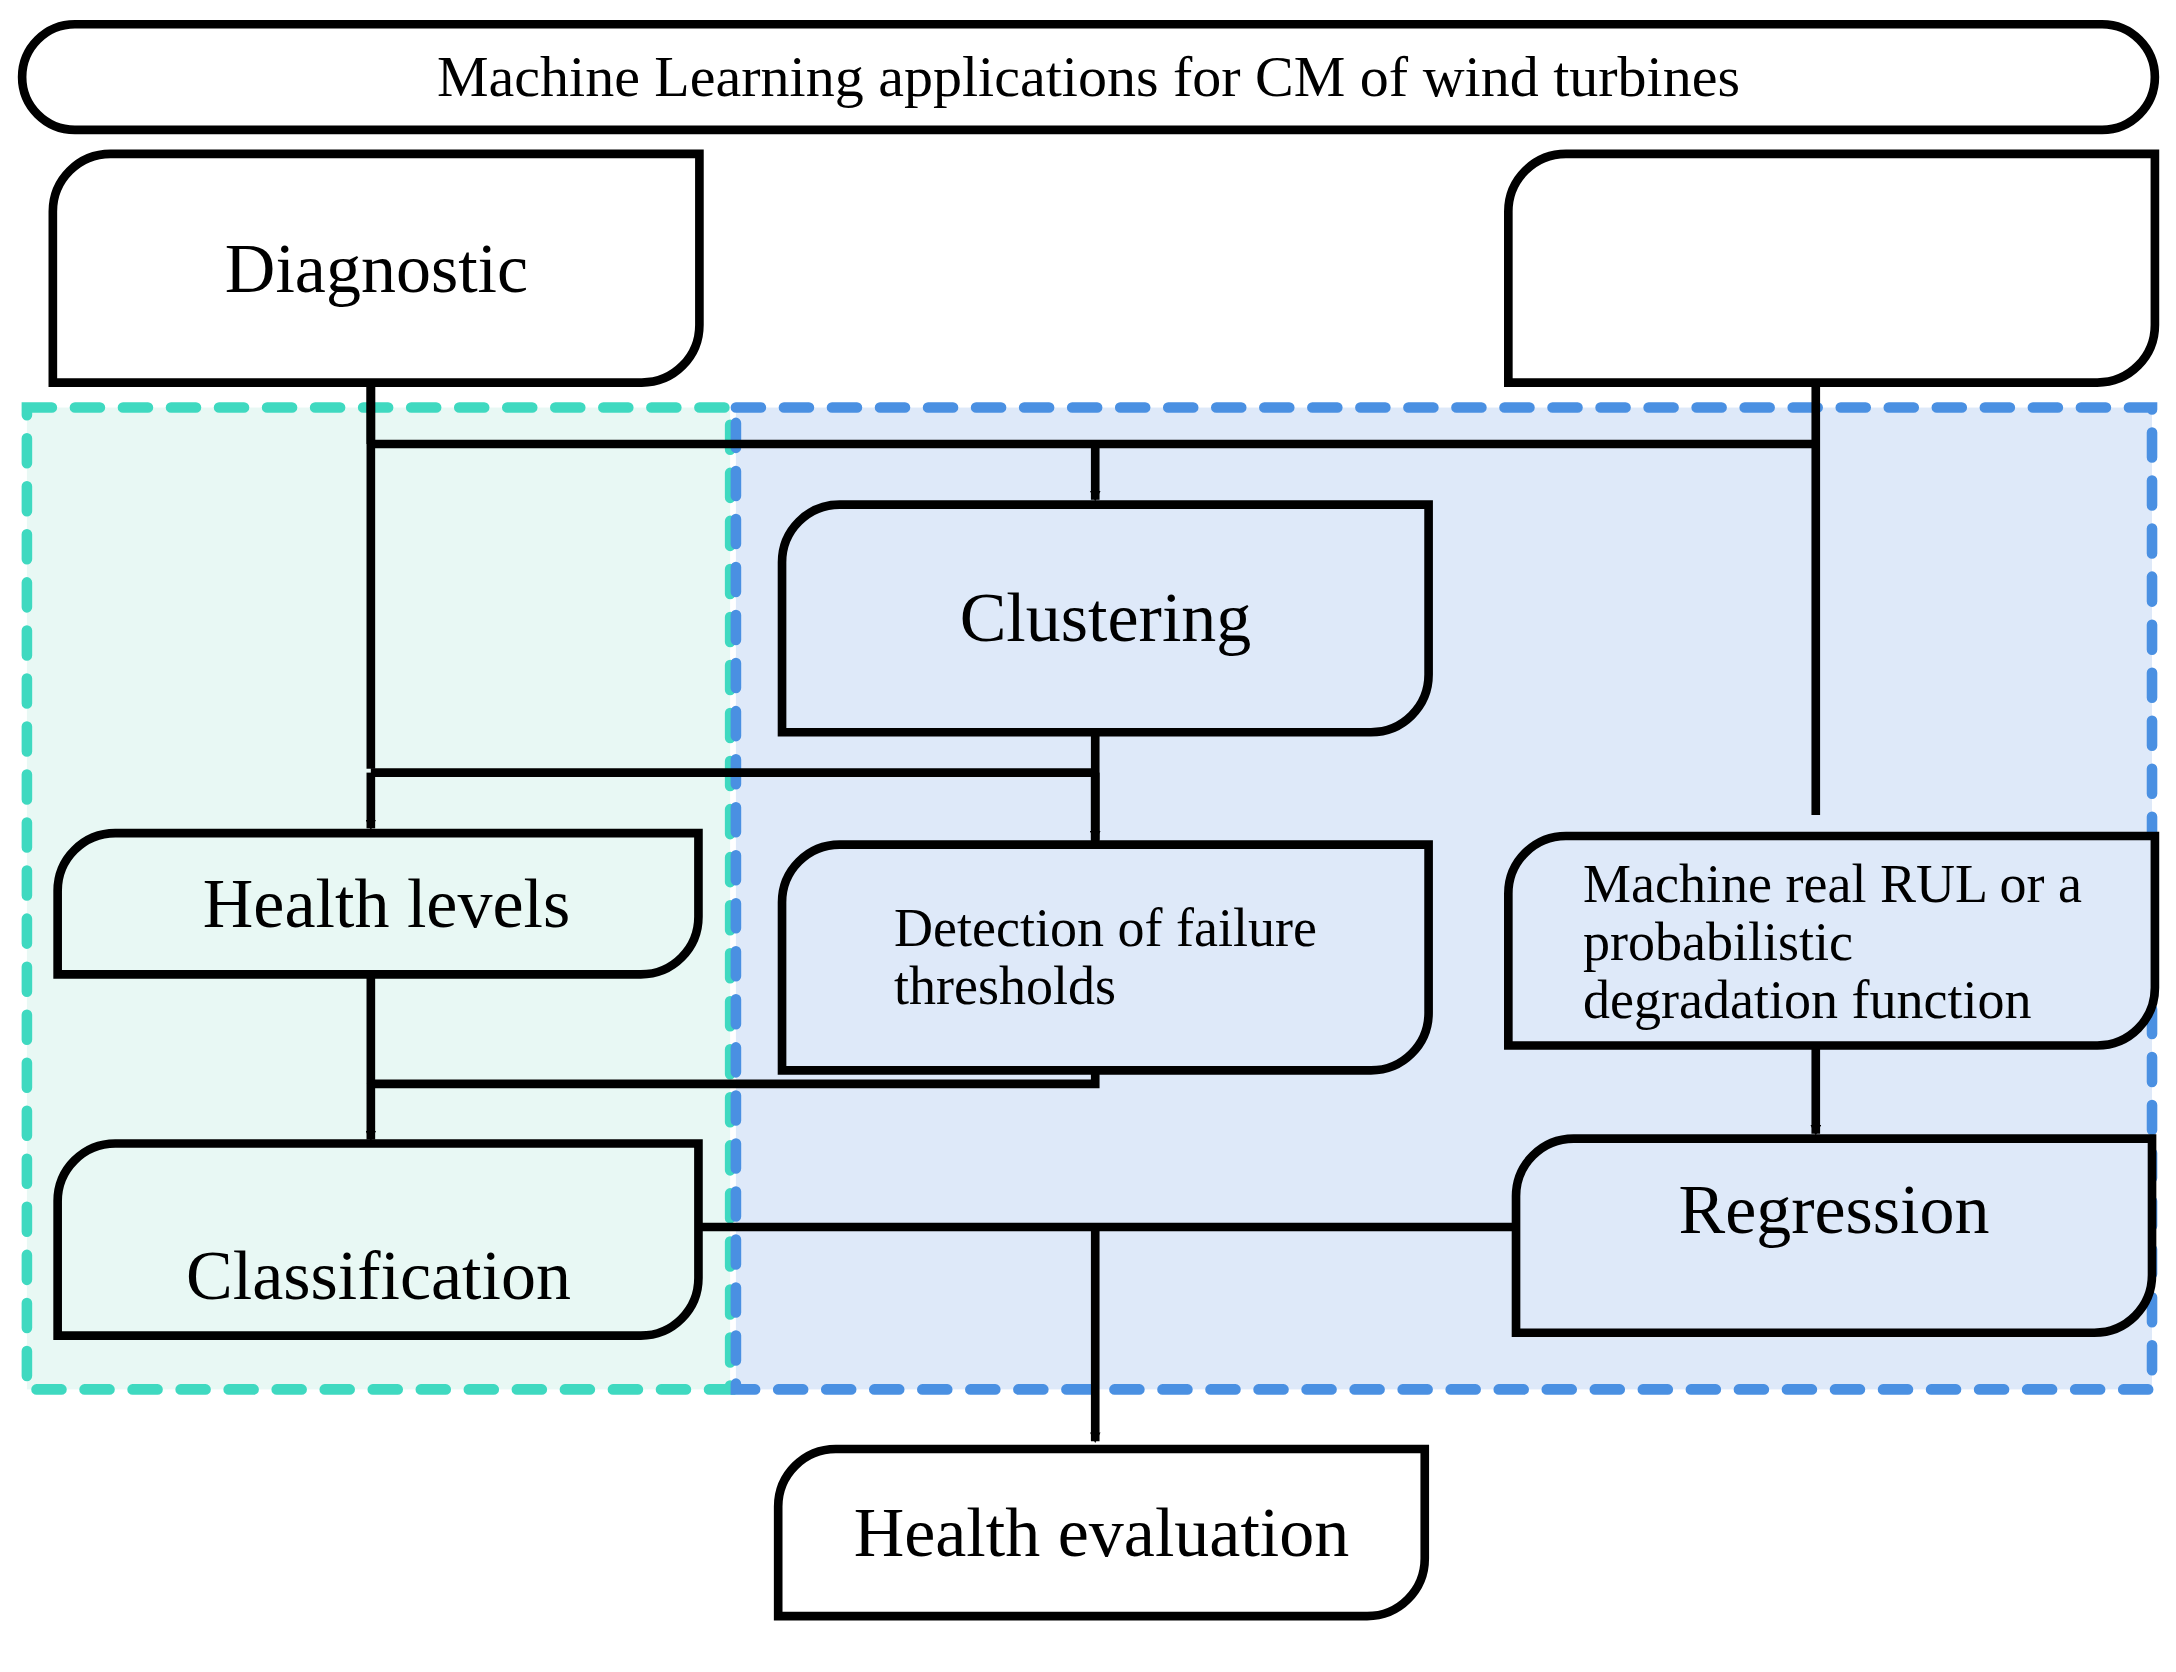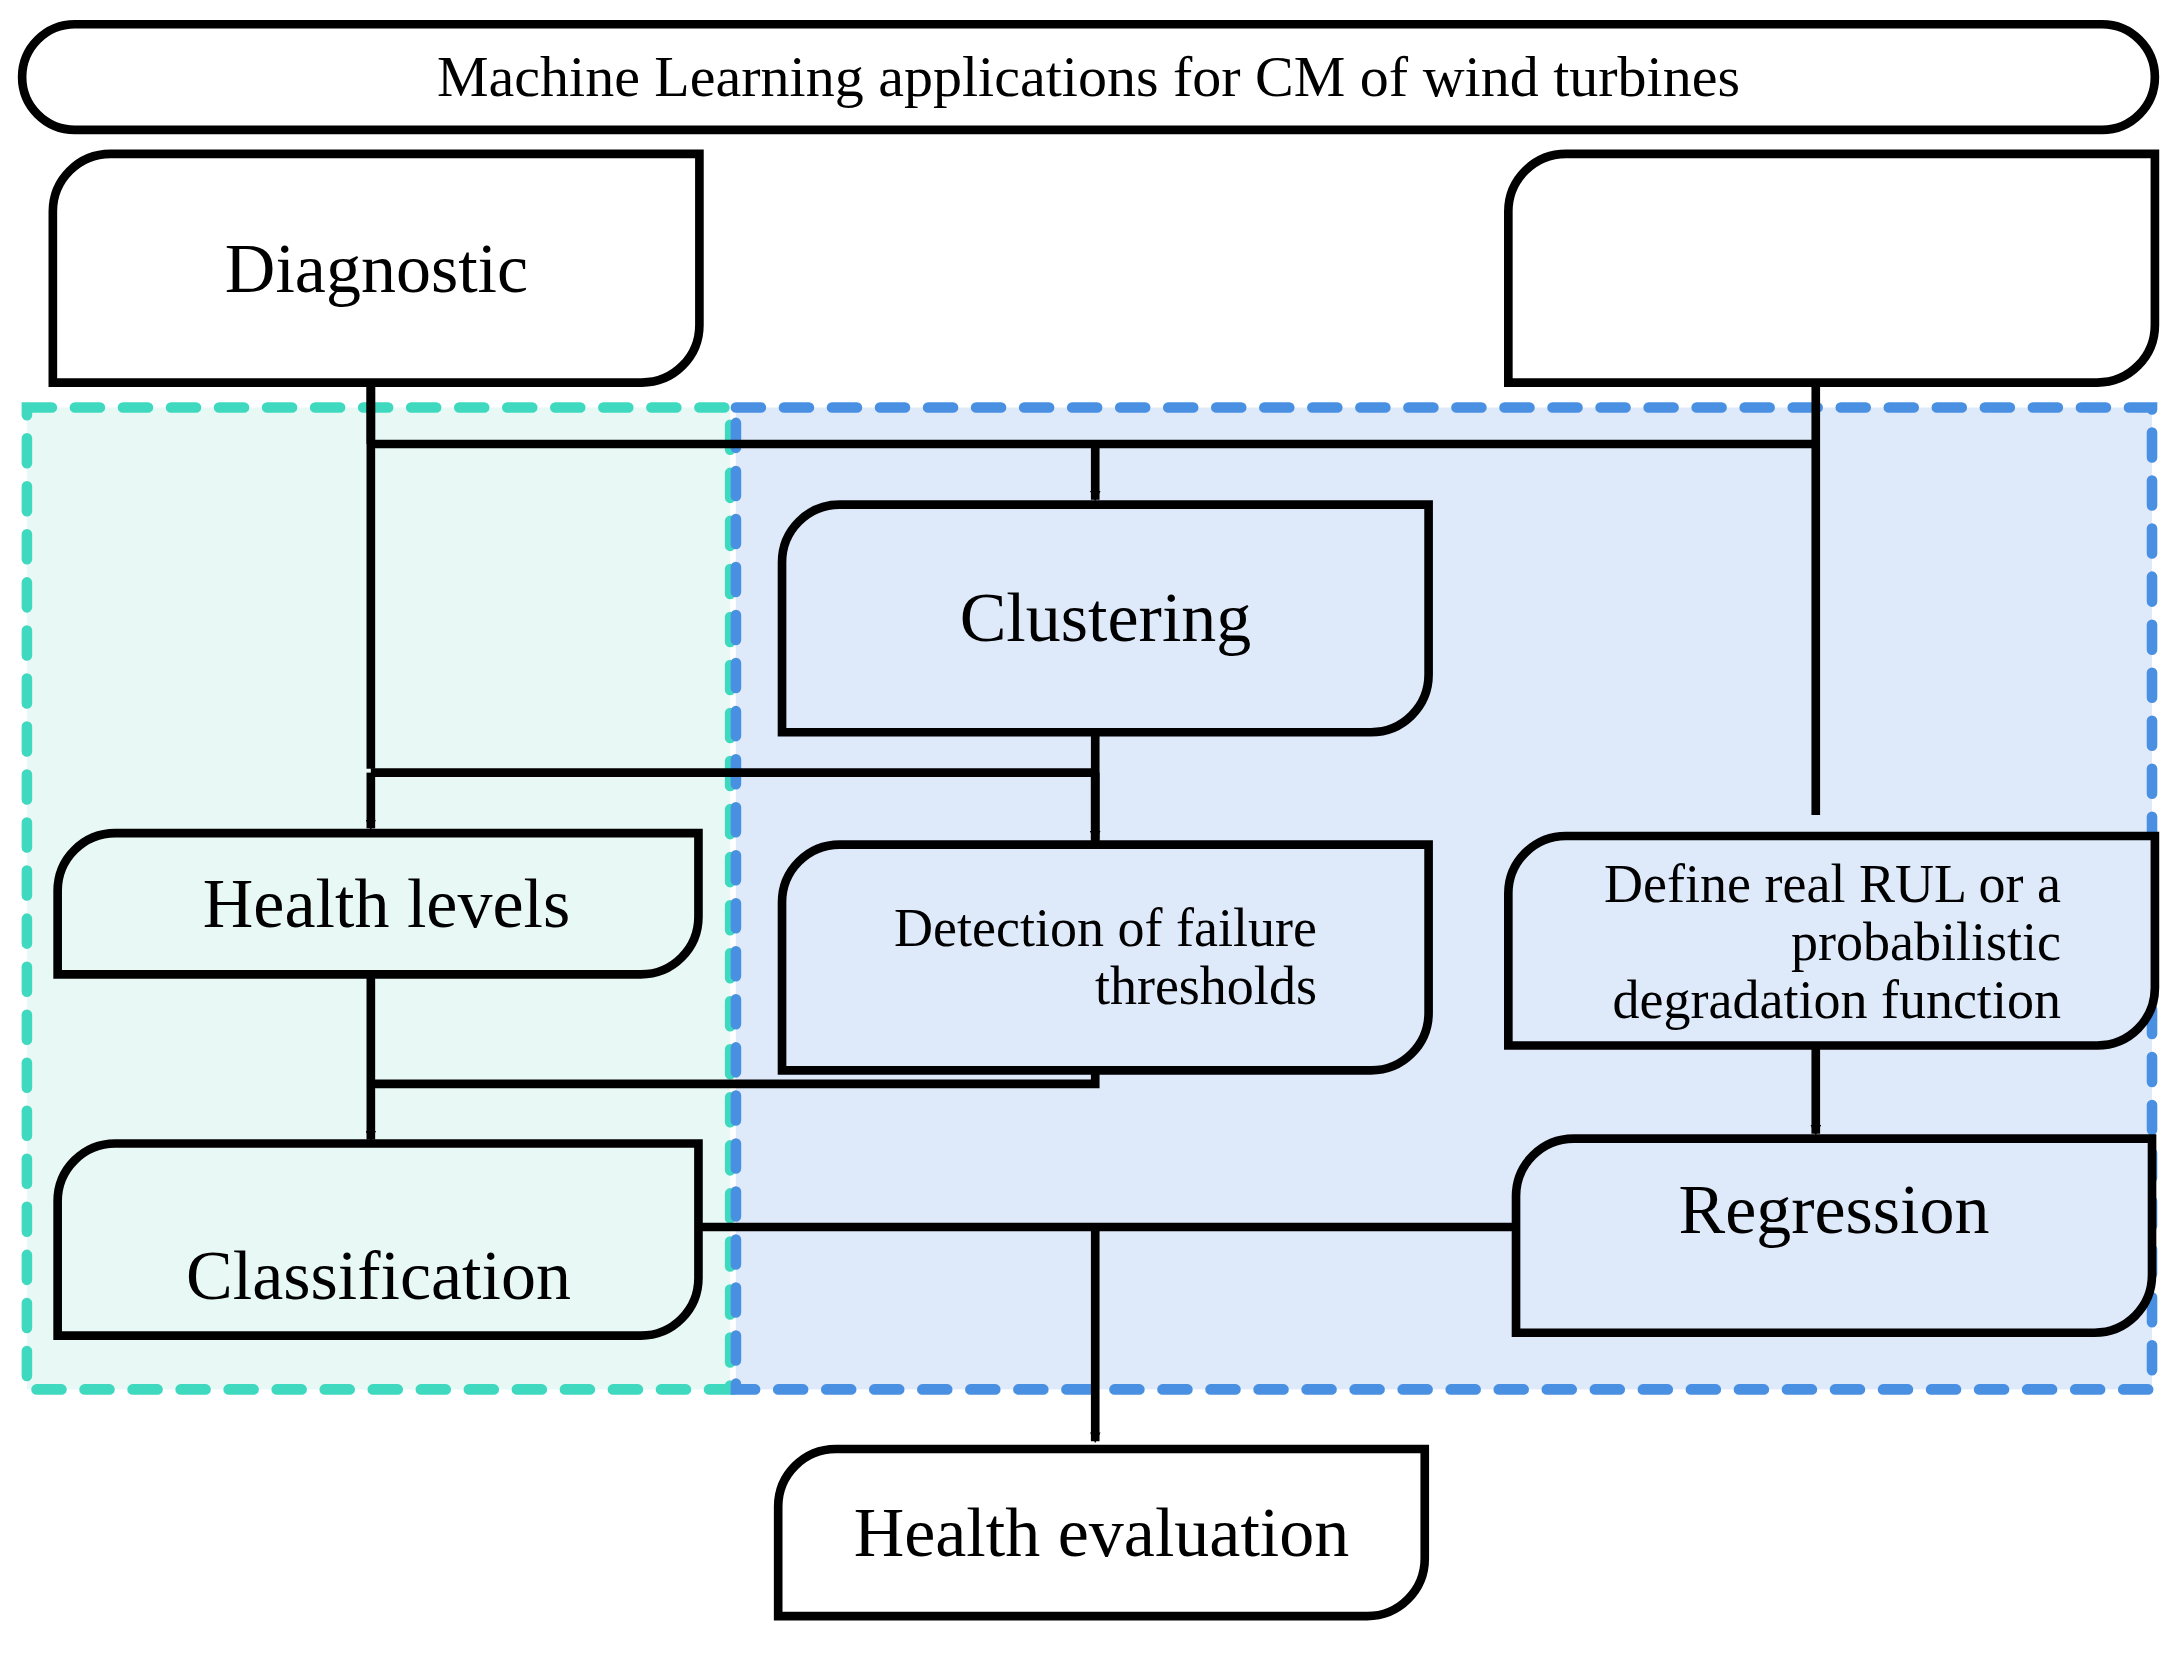--- a/index.html
+++ b/index.html
@@ -24,21 +24,21 @@
     left: 0;
     top: 0;
     width: 2177px;
     height: 1673px;
   }
   .node-label {
     position: absolute;
     display: flex;
     align-items: center;
     justify-content: center;
-    text-align: right;
+    text-align: left;
     color: #000000;
     line-height: 1.08;
     pointer-events: none;
     white-space: pre-line;
   }
   .lbl-title   { font-size: 58px; }
   .lbl-node    { font-size: 70px; }
   .lbl-multi   { font-size: 54px; }
 </style>
 </head>
@@ -124,21 +124,21 @@
   <div class="node-label lbl-node" style="left:53px; top:154px; width:647px; height:229px;">Diagnostic</div>
 
 
   <div class="node-label lbl-node" style="left:782px; top:504px; width:647px; height:228px;">Clustering</div>
 
   <div class="node-label lbl-node" style="left:66px; top:833px; width:641px; height:141px;">Health levels</div>
 
   <div class="node-label lbl-multi" style="left:782px; top:844px; width:647px; height:226px;">Detection of failure
 thresholds</div>
 
-  <div class="node-label lbl-multi" style="left:1501px; top:838px; width:663px; height:208px;">Define real RUL or a
+  <div class="node-label lbl-multi" style="left:1501px; top:838px; width:663px; height:208px;">Machine real RUL or a
 probabilistic
 degradation function</div>
 
   <div class="node-label lbl-node" style="left:58px; top:1180px; width:641px; height:192px;">Classification</div>
 
   <div class="node-label lbl-node" style="left:1516px; top:1113px; width:636px; height:194px;">Regression</div>
 
   <div class="node-label lbl-node" style="left:778px; top:1449px; width:647px; height:167px;">Health evaluation</div>
 
 </div>

